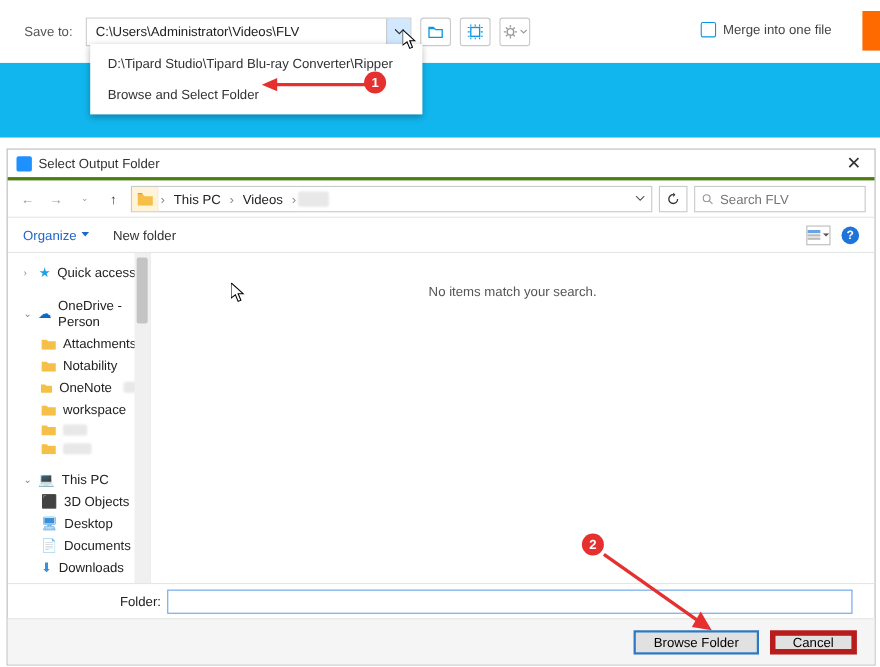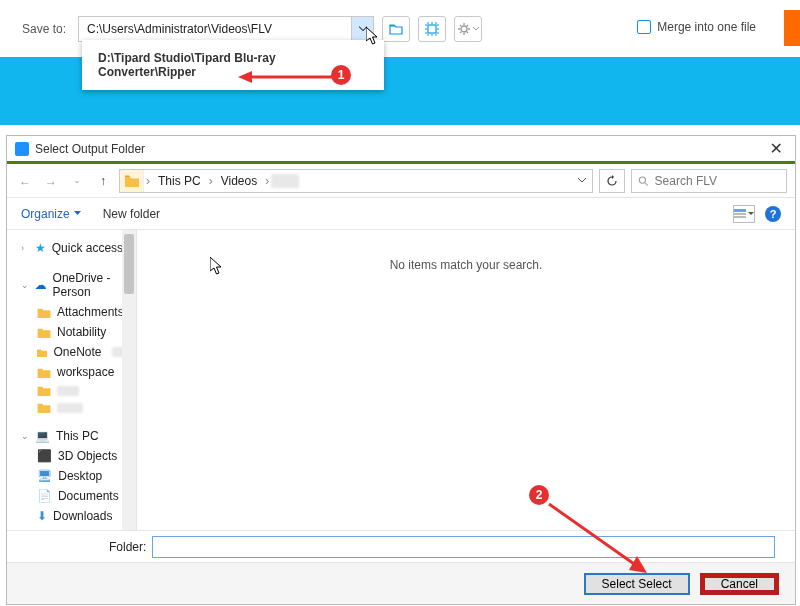--- a/index.html
+++ b/index.html
@@ -12,21 +12,21 @@
 .path-input { flex: 1; padding: 0 8px; font-size: 12px; color: #222; border: none; outline: none; height: 100%; }
 .path-dropdown { width: 22px; height: 100%; border-left: 1px solid #c9c9c9; background: #d1e8ff; display: flex; align-items: center; justify-content: center; cursor: pointer; }
 .path-dropdown svg { width: 8px; height: 6px; }
 .icon-btn { width: 28px; height: 26px; border: 1px solid #c9c9c9; border-radius: 3px; display: flex; align-items: center; justify-content: center; color: #0a96e6; background: #fff; cursor: pointer; }
 .icon-btn.gear { color: #888; }
 .merge-box { display: flex; align-items: center; gap: 6px; position: absolute; right: 44px; top: 20px; color: #444; font-size: 12px; margin-left: 28px; }
 .merge-checkbox { width: 14px; height: 14px; border: 1px solid #0a96e6; border-radius: 2px; display: inline-block; }
 .orange-strip { position: absolute; right: 0; top: 10px; width: 16px; height: 36px; background: #ff6a00; }
 
 
-.path-droplist { position: absolute; top: 40px; left: 82px; width: 302px; background: #fff; box-shadow: 0 2px 6px rgba(0,0,0,0.3); z-index: 50; padding: 4px 0; font-weight: bold; }
+.path-droplist { position: absolute; top: 40px; left: 82px; width: 302px; background: #fff; box-shadow: 0 2px 6px rgba(0,0,0,0.3); z-index: 50; padding: 4px 0; }
 .path-droplist .item { padding: 7px 16px; font-size: 12px; color: #333; cursor: pointer; position: relative; }
 
 
 .blue-banner { height: 68px; background: #11b6ee; }
 
 
 .dialog { position: absolute; left: 6px; top: 135px; width: 790px; height: 470px; background: #fff; border: 1px solid #bbb; display: flex; flex-direction: column; }
 .dialog-title { height: 28px; display: flex; align-items: center; justify-content: space-between; padding: 0 8px; border-bottom: 3px solid #4d7c0f; }
 .dialog-title .left { display: flex; align-items: center; gap: 6px; }
 .app-icon { width: 14px; height: 14px; background: #1e90ff; border-radius: 2px; }
@@ -120,20 +120,21 @@
   </div>
   <div class="merge-box">
     <span class="merge-checkbox"></span>
     <span>Merge into one file</span>
   </div>
   <div class="orange-strip"></div>
 </div>
 
 <div class="path-droplist">
   <div class="item">D:\Tipard Studio\Tipard Blu-ray Converter\Ripper</div>
+  <div class="item">Browse and Select Folder</div>
 </div>
 
 <div class="blue-banner"></div>
 
 <div class="dialog">
   <div class="dialog-title">
     <div class="left">
       <span class="app-icon"></span>
       <span class="title-text">Select Output Folder</span>
     </div>
@@ -285,21 +286,21 @@
       <span>No items match your search.</span>
     </div>
   </div>
 
   <div class="folder-row">
     <span class="folder-label">Folder:</span>
     <input class="folder-input" value="" style="">
   </div>
 
   <div class="button-row">
-    <button class="btn primary">Select Select</button>
+    <button class="btn primary">Browse Folder</button>
     <button class="btn">Cancel</button>
   </div>
 </div>
 
 <div class="callout" style="left:331px; top:65px;">1</div>
 <svg class="arrow-red" style="left:238px; top:70px;" width="98" height="14">
   <line x1="98" y1="7" x2="12" y2="7" stroke="#e63030" stroke-width="3"></line>
   <polygon points="0,7 14,1 14,13" fill="#e63030"></polygon>
 </svg>
 

